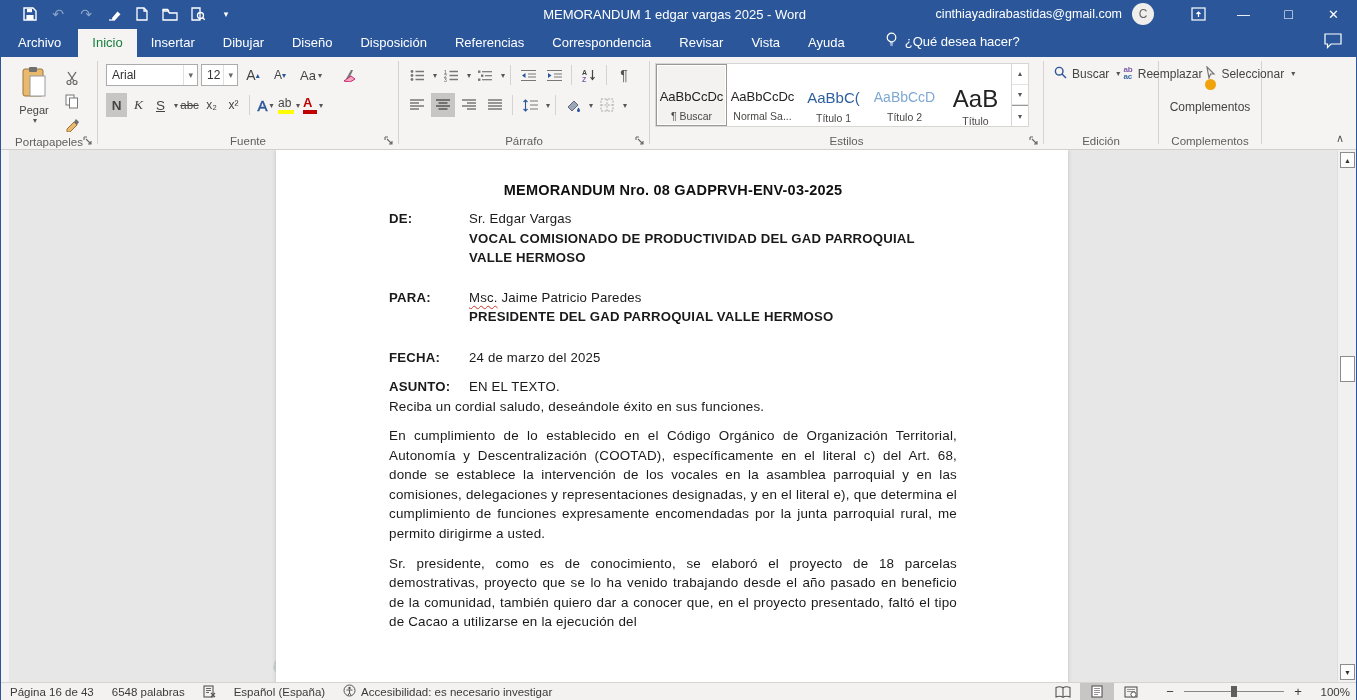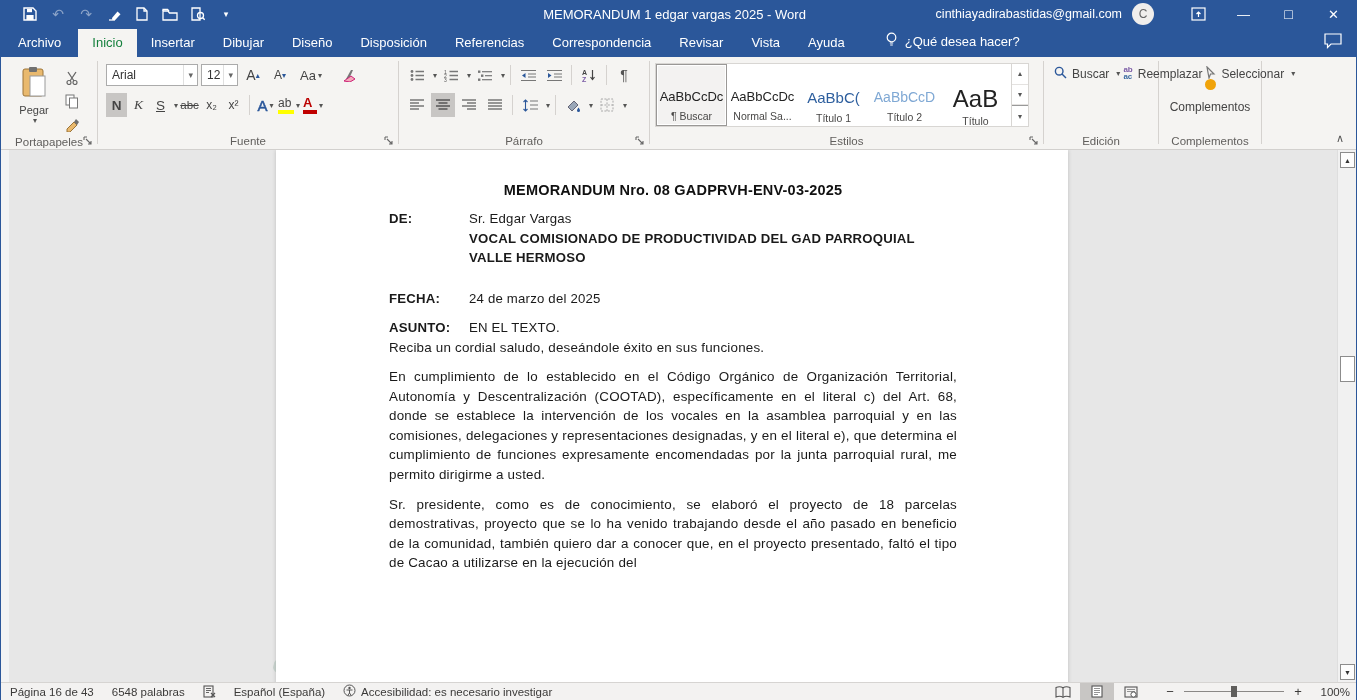--- a/index.html
+++ b/index.html
@@ -546,20 +546,27 @@
 
       <div class="fieldrow" style="margin-top:11px">
         <div class="flabel">DE:</div>
         <div class="fval">
           <div>Sr. Edgar Vargas</div>
           <div class="b">VOCAL COMISIONADO DE PRODUCTIVIDAD DEL GAD PARROQUIAL</div>
           <div class="b">VALLE HERMOSO</div>
         </div>
       </div>
 
+      <div class="fieldrow" style="margin-top:20px">
+        <div class="flabel">PARA:</div>
+        <div class="fval">
+          <div><span class="squiggle">Msc.</span> <span>Jaime Patricio Paredes</span></div>
+          <div class="b">PRESIDENTE DEL GAD PARROQUIAL VALLE HERMOSO</div>
+        </div>
+      </div>
 
       <div class="fieldrow" style="margin-top:21px">
         <div class="flabel">FECHA:</div>
         <div class="fval">24 de marzo del 2025</div>
       </div>
 
       <div class="fieldrow" style="margin-top:10px">
         <div class="flabel">ASUNTO:</div>
         <div class="fval">EN EL TEXTO.</div>
       </div>

